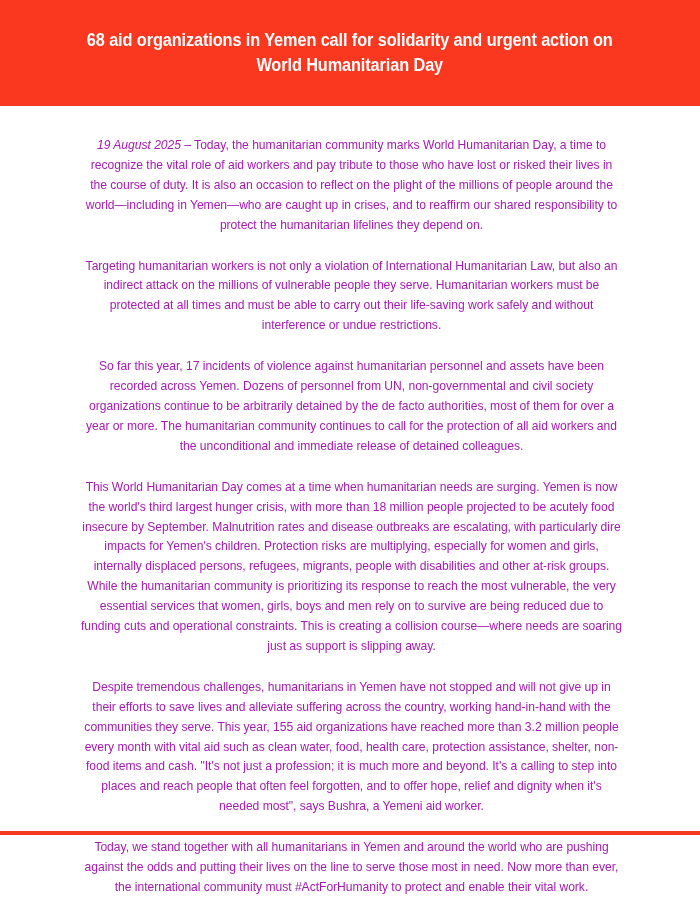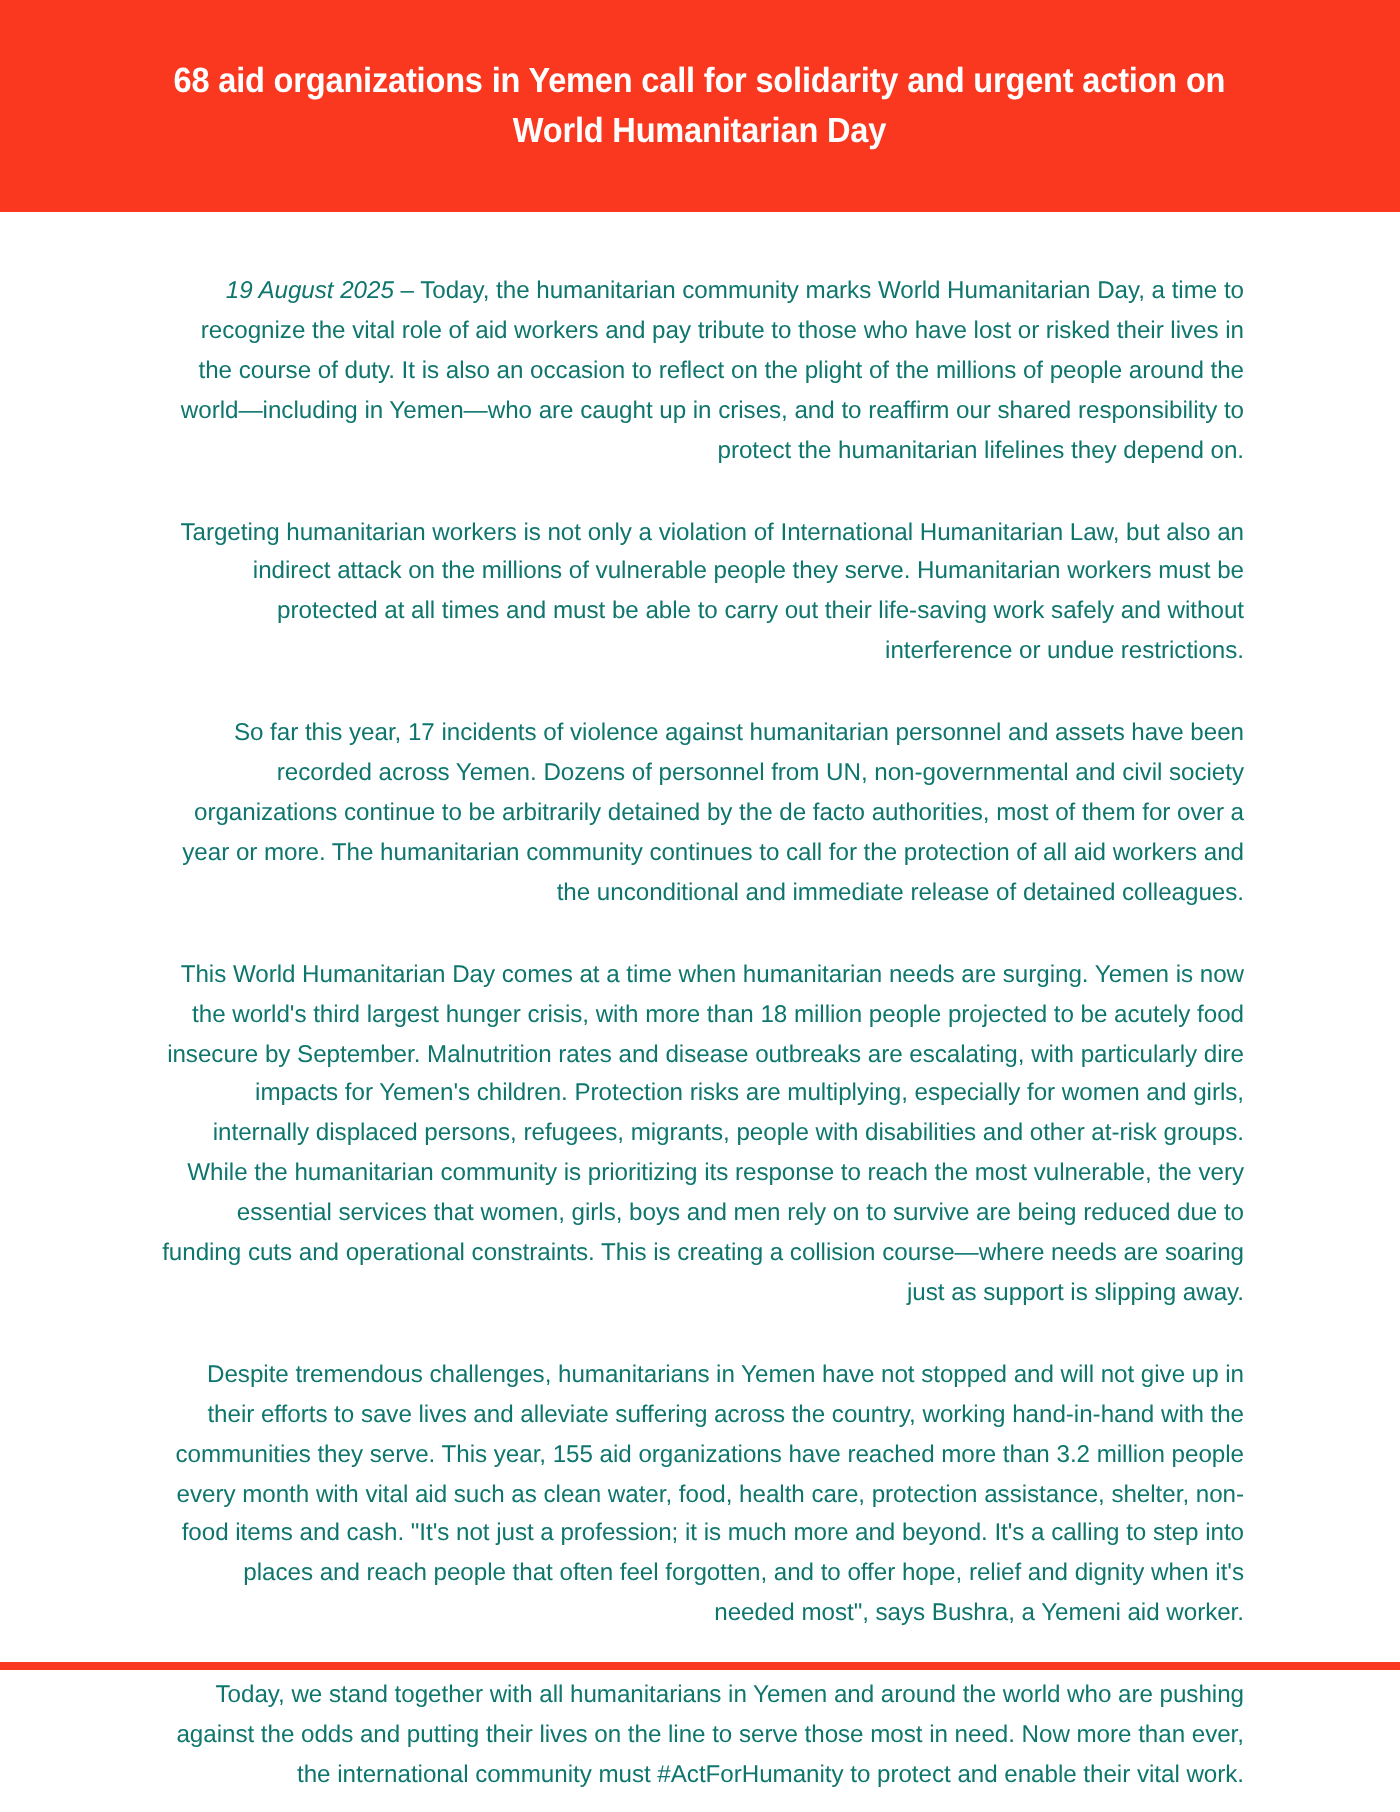--- a/index.html
+++ b/index.html
@@ -55,22 +55,22 @@
     position: absolute;
     top: 136px;
     left: 81px;
     width: 541px;
   }
   .body-content p {
     margin: 0 0 21px 0;
     font-family: "Liberation Sans", sans-serif;
     font-size: 12.1px;
     line-height: 19.9px;
-    color: #0f766e;
-    text-align: right;
+    color: #a21caf;
+    text-align: center;
     letter-spacing: -0.02px;
   }
   .body-content p:last-child {
     margin-bottom: 0;
   }
   .body-content .lead-date {
     font-style: italic;
   }
 
   

